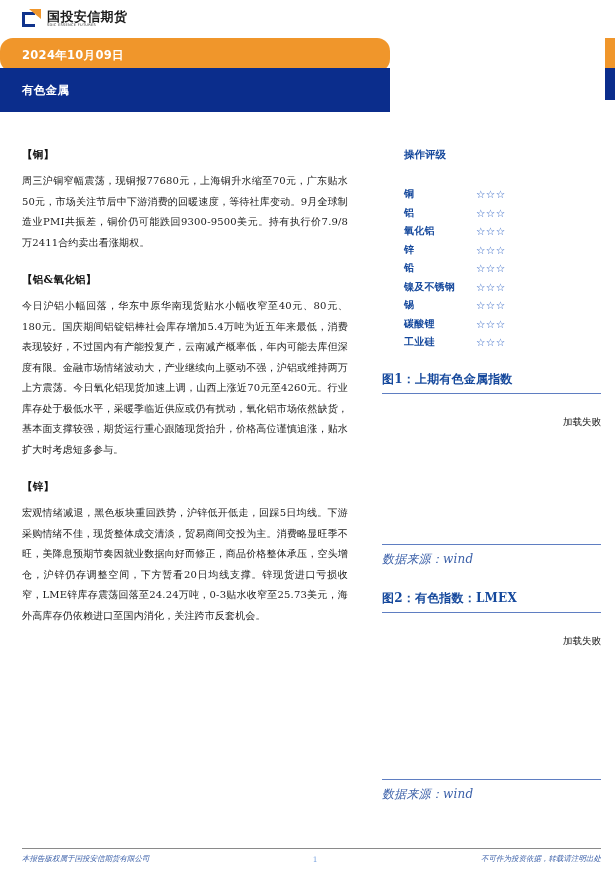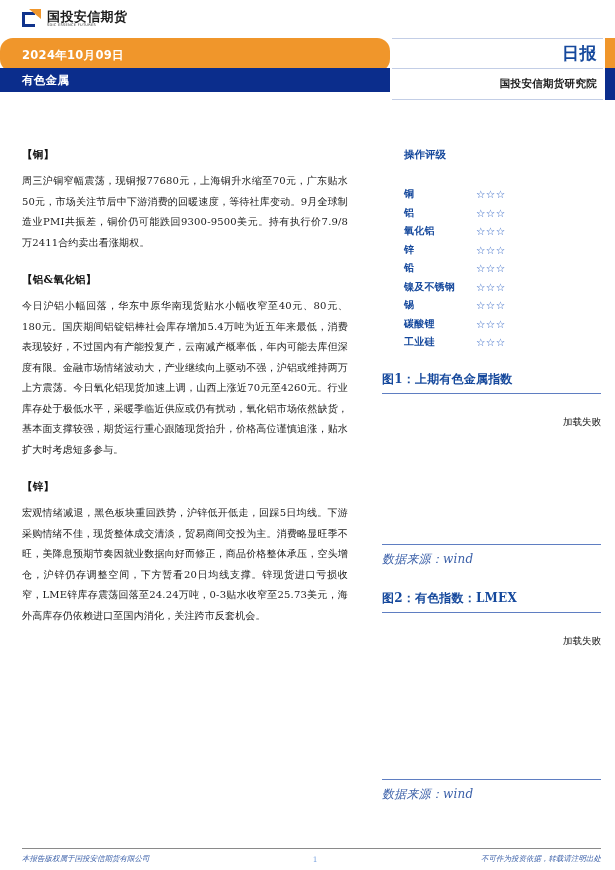--- a/index.html
+++ b/index.html
@@ -46,21 +46,21 @@
     margin-top: 1.5px;
   }
 
   
   .header { position: relative; height: 62px; }
   .band-left { position: absolute; left: 0; width: 390px; }
   .band-orange {
     top: 0; height: 34px; background: #f0962b; border-radius: 13px;
   }
   .band-blue {
-    top: 30px; height: 24px; background: #0b2d8c;
+    top: 30px; height: 44px; background: #0b2d8c;
   }
   .band-left .band-label {
     position: absolute; left: 22px; top: 50%;
     transform: translateY(-50%);
     font-size: 11.5px; font-weight: bold; color: #ffffff;
     letter-spacing: 0.3px; white-space: nowrap;
   }
   .edge-strip { position: absolute; right: 0; width: 10px; }
   .edge-orange { top: 0; height: 30px; background: #f0962b; }
   .edge-blue { top: 30px; height: 32px; background: #0b2d8c; }
@@ -190,28 +190,20 @@
 
 <div class="header">
 
   <div class="band-left band-orange">
     <span class="band-label">2024年10月09日</span>
   </div>
   <div class="band-left band-blue">
     <span class="band-label">有色金属</span>
   </div>
 
-  <div class="band-right">
-    <div class="hr-row first">
-      <span class="hr-title">日报</span>
-    </div>
-    <div class="hr-row">
-      <span class="hr-sub">国投安信期货研究院</span>
-    </div>
-  </div>
 
   <div class="edge-strip edge-orange"></div>
   <div class="edge-strip edge-blue"></div>
 </div>
 
 <div class="content">
 
   <div class="col-left">
 
     <div class="sec">

